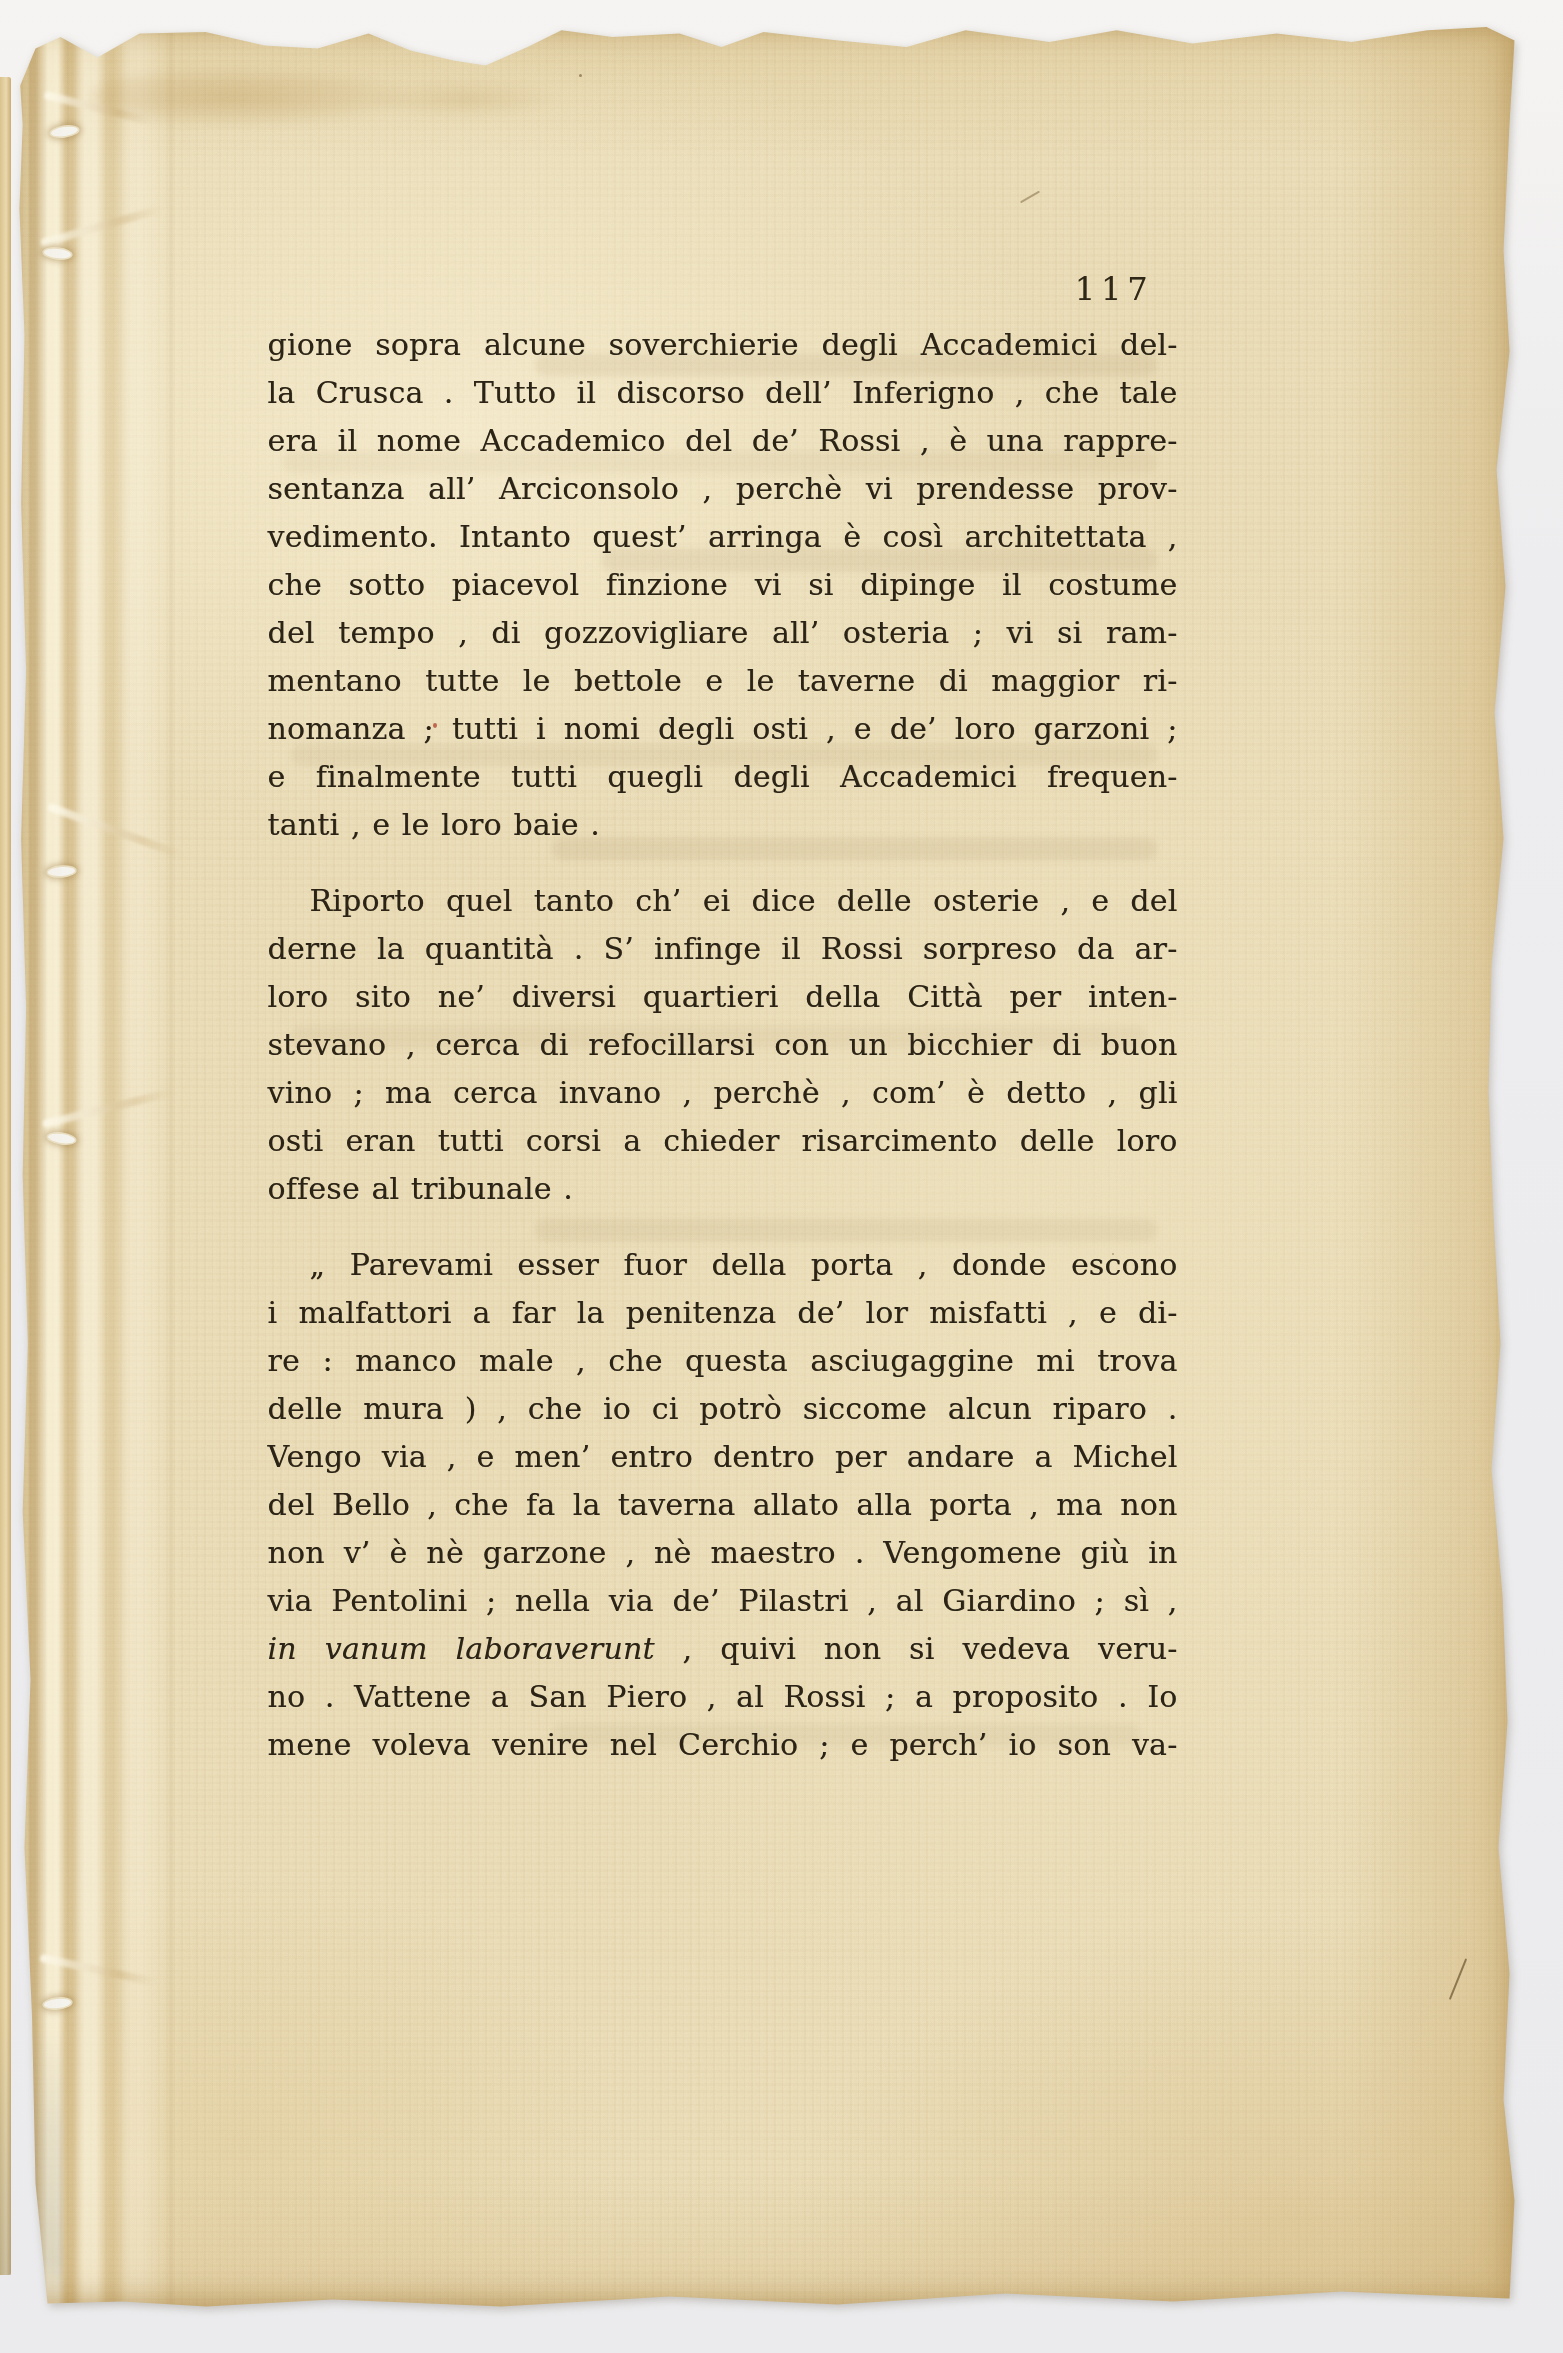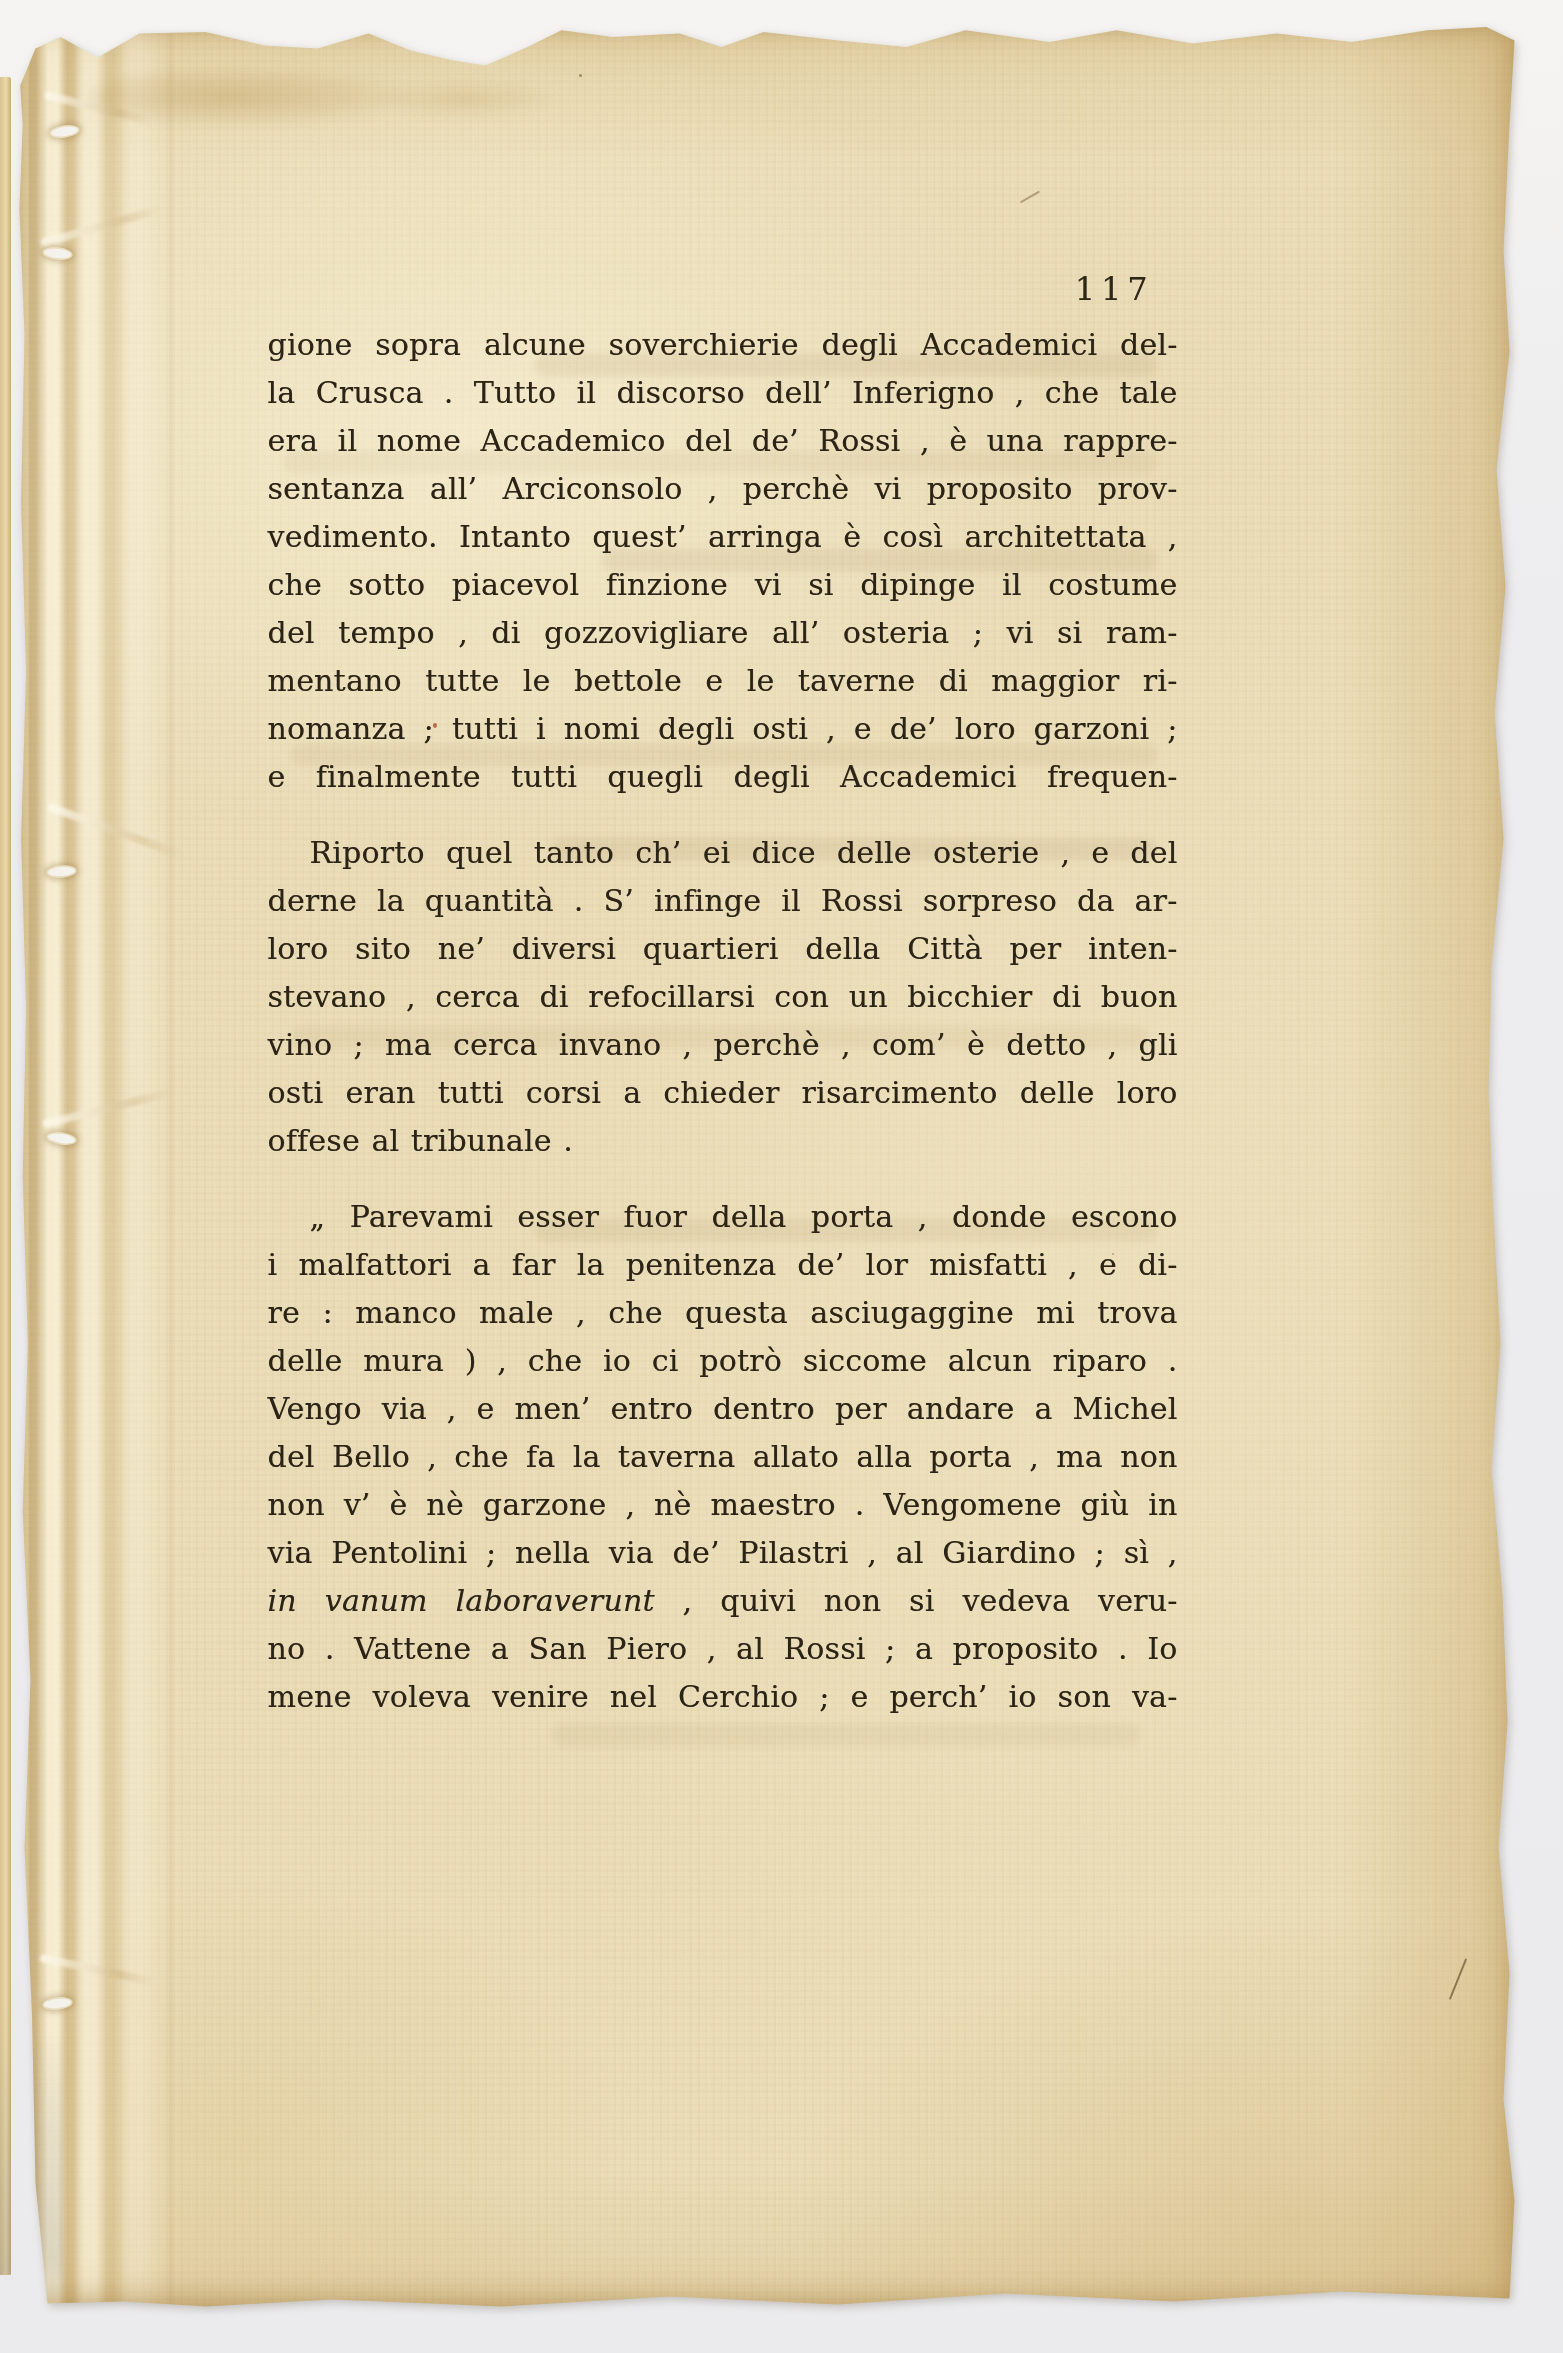--- a/index.html
+++ b/index.html
@@ -192,27 +192,28 @@
       <div class="speck-1"></div>
       <div class="speck-2"></div>
       <div class="fiber-1"></div>
       <div class="fiber-2"></div>
 
       <div class="page-number">117</div>
       <div class="text-block">
           <div class="line"><span>gione sopra alcune soverchierie degli Accademici del-</span></div>
           <div class="line"><span>la Crusca . Tutto il discorso dell’ Inferigno , che tale</span></div>
           <div class="line"><span>era il nome Accademico del de’ Rossi , è una rappre-</span></div>
-          <div class="line"><span>sentanza all’ Arciconsolo , perchè vi proposito prov-</span></div>
+          <div class="line"><span>sentanza all’ Arciconsolo , perchè vi prendesse prov-</span></div>
           <div class="line"><span>vedimento. Intanto quest’ arringa è così architettata ,</span></div>
           <div class="line"><span>che sotto piacevol finzione vi si dipinge il costume</span></div>
           <div class="line"><span>del tempo , di gozzovigliare all’ osteria ; vi si ram-</span></div>
           <div class="line"><span>mentano tutte le bettole e le taverne di maggior ri-</span></div>
           <div class="line"><span>nomanza ; tutti i nomi degli osti , e de’ loro garzoni ;</span></div>
           <div class="line"><span>e finalmente tutti quegli degli Accademici frequen-</span></div>
+          <div class="line flush"><span>tanti , e le loro baie .</span></div>
           <div class="line indent"><span>Riporto quel tanto ch’ ei dice delle osterie , e del</span></div>
           <div class="line"><span>derne la quantità . S’ infinge il Rossi sorpreso da ar-</span></div>
           <div class="line"><span>loro sito ne’ diversi quartieri della Città per inten-</span></div>
           <div class="line"><span>stevano , cerca di refocillarsi con un bicchier di buon</span></div>
           <div class="line"><span>vino ; ma cerca invano , perchè , com’ è detto , gli</span></div>
           <div class="line"><span>osti eran tutti corsi a chieder risarcimento delle loro</span></div>
           <div class="line flush"><span>offese al tribunale .</span></div>
           <div class="line indent"><span>„ Parevami esser fuor della porta , donde escono</span></div>
           <div class="line"><span>i malfattori a far la penitenza de’ lor misfatti , e di-</span></div>
           <div class="line"><span>re : manco male , che questa asciugaggine mi trova</span></div>

